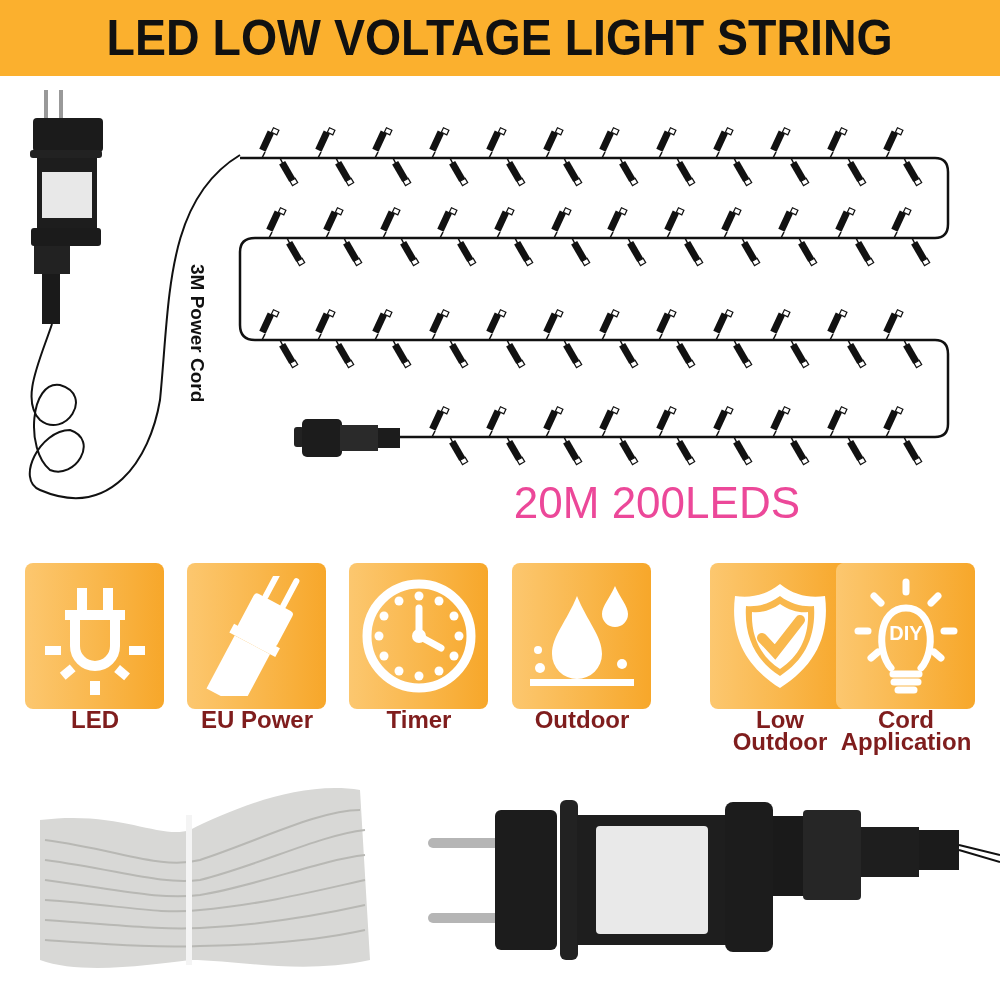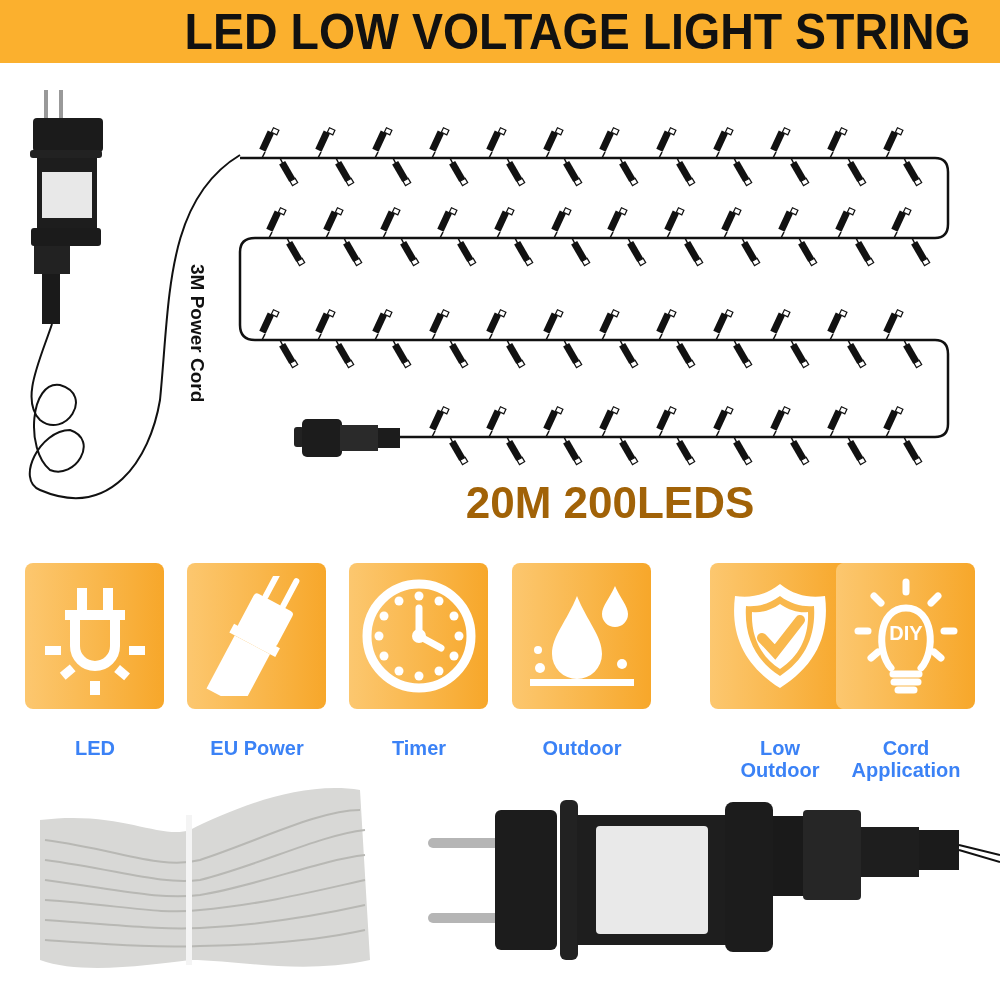--- a/index.html
+++ b/index.html
@@ -1,26 +1,26 @@
 <!DOCTYPE html>
 <html><head>
 <meta charset="utf-8">
 <style>
   html, body { margin:0; padding:0; }
   body { width:1000px; height:1000px; background:#ffffff; position:relative; overflow:hidden; font-family:"Liberation Sans", sans-serif; }
-  .banner { position:absolute; left:0; top:0; width:1000px; height:63px; background:#fbb02e; display:flex; align-items:center; justify-content:flex-end; }
+  .banner { position:absolute; left:0; top:0; width:1000px; height:76px; background:#fbb02e; display:flex; align-items:center; justify-content:center; }
   .banner h1 { margin:0; font-size:50px; font-weight:bold; color:#111; letter-spacing:0px; transform:scaleX(0.93); white-space:nowrap; }
   .diagram { position:absolute; left:0; top:76px; width:1000px; height:480px; }
-  .spec { position:absolute; left:420px; top:478px; width:380px; text-align:center; font-size:44px; font-weight:bold; color:#a16207; white-space:nowrap; }
+  .spec { position:absolute; left:420px; top:478px; width:380px; text-align:right; font-size:44px; font-weight:normal; color:#ec4899; white-space:nowrap; }
   .cord-label { position:absolute; left:168px; top:330px; font-size:19px; font-weight:bold; color:#111; transform:rotate(90deg); transform-origin:left top; white-space:nowrap; left:208px; top:264px; }
   .features { position:absolute; left:0; top:563px; width:1000px; height:210px; }
   .feature { position:absolute; top:0; width:140px; text-align:center; }
   .tile { width:139px; height:146px; border-radius:8px; background:linear-gradient(90deg,#fcc76f 0%,#f9b64a 55%,#f7a72a 100%); display:flex; align-items:center; justify-content:center; }
   .tile svg { width:120px; height:120px; }
-  .flabel { margin-top:28px; font-size:20px; font-weight:bold; color:#3b82f6; line-height:22px; }
+  .flabel { margin-top:0; font-size:24px; font-weight:bold; color:#7f1d1d; line-height:22px; }
   .photos { position:absolute; left:0; top:760px; width:1000px; height:240px; }
 </style>
 </head>
 <body>
 
 <div class="banner">
   <h1>LED LOW VOLTAGE LIGHT STRING</h1>
 </div>
 
 <svg class="diagram" viewBox="0 76 1000 480" xmlns="http://www.w3.org/2000/svg">

